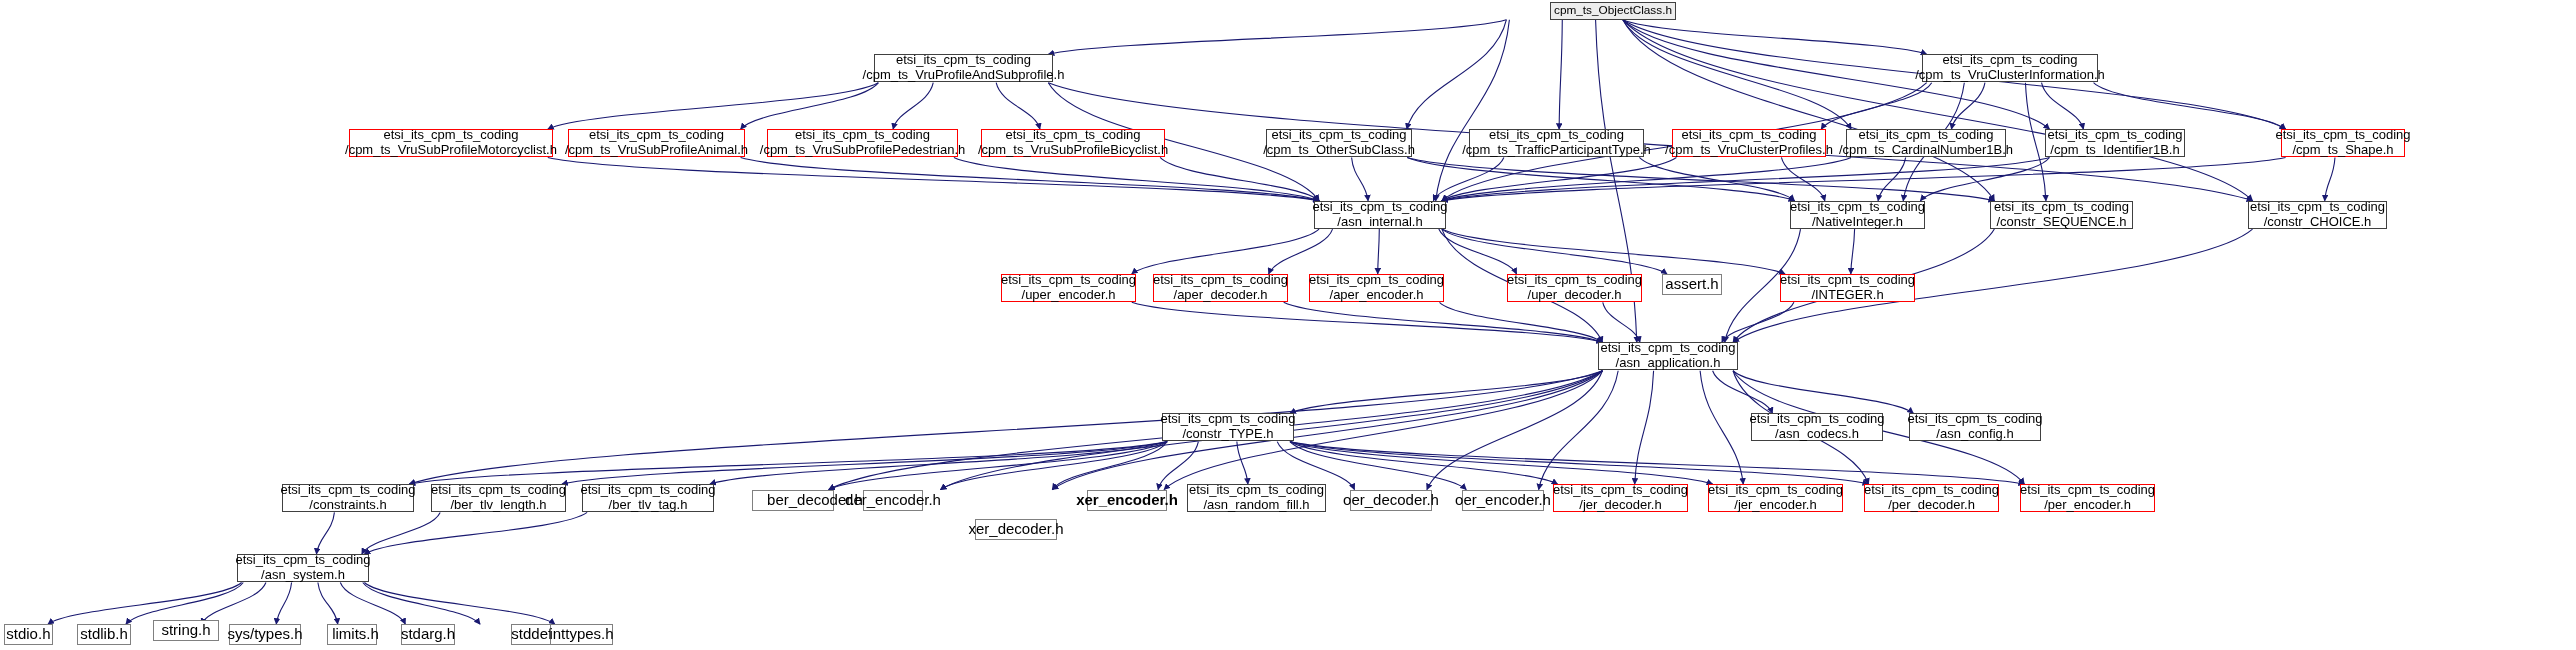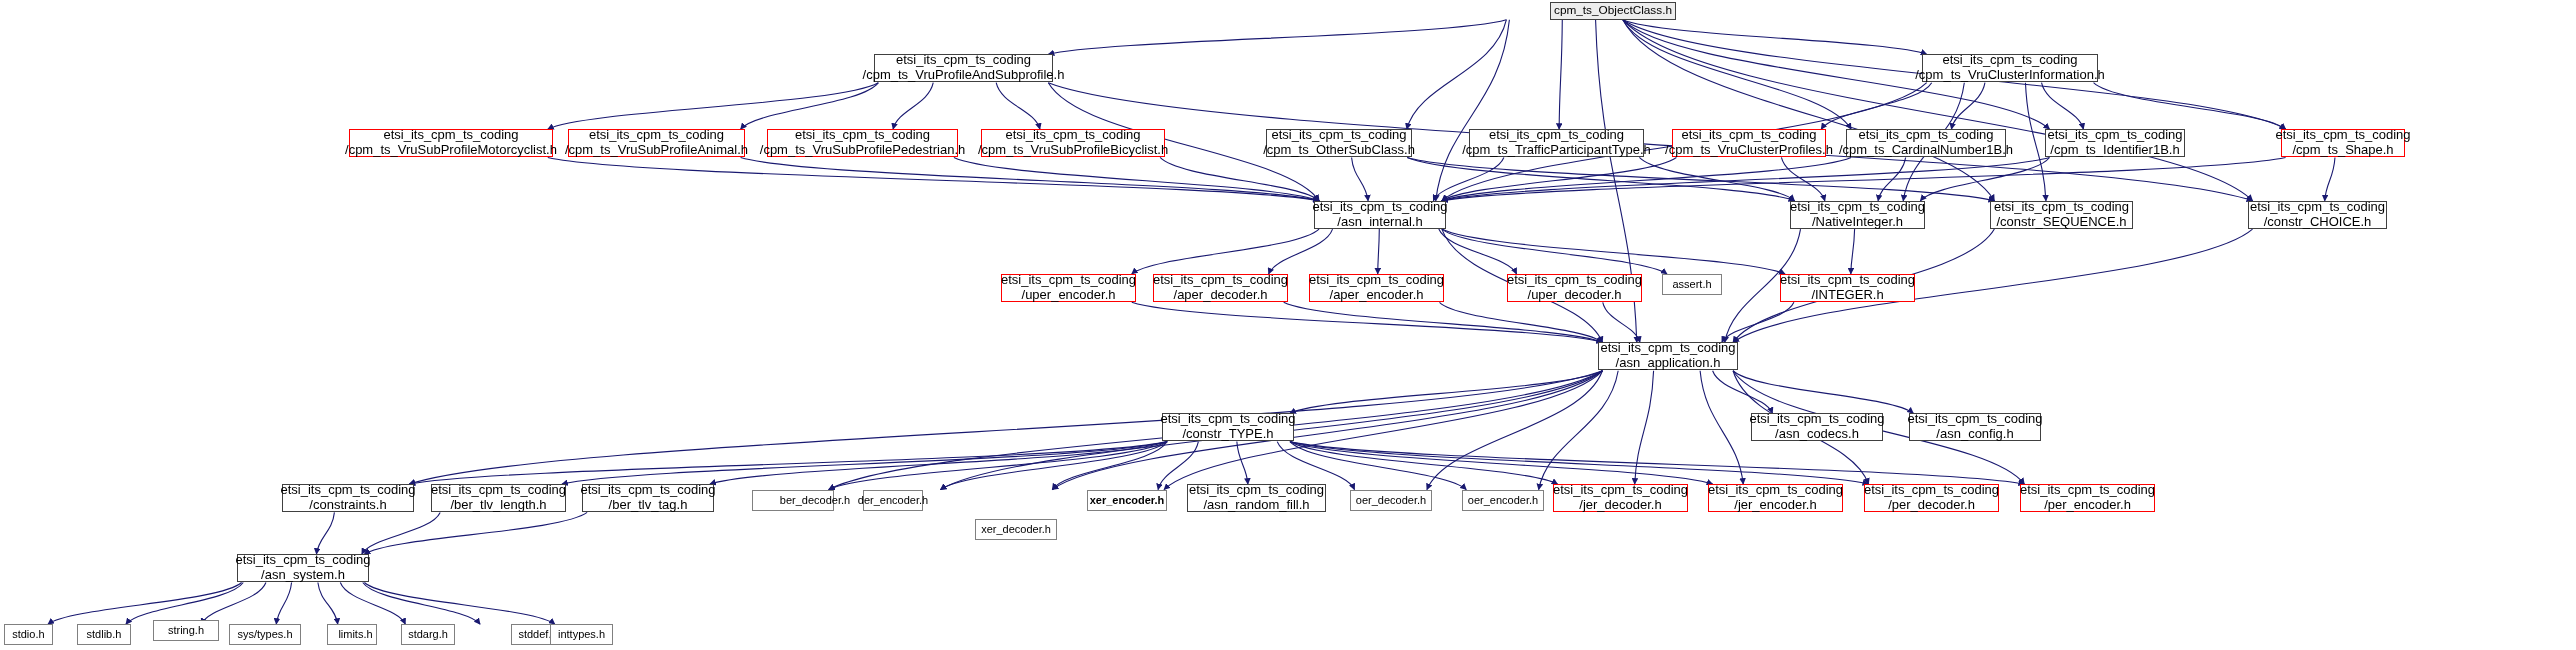--- a/index.html
+++ b/index.html
@@ -21,21 +21,21 @@
     display:flex;
     flex-direction:column;
     align-items:center;
     justify-content:center;
     text-align:center;
     line-height:1.12;
     white-space:nowrap;
     z-index:5;
   }
   .node.two-line{font-size:13px;}
-  .node.one-line{font-size:11px;}
+  .node.one-line{font-size:15px;}
   .node.dark{border:1.6px solid #404040;}
   .node.red{border:1.6px solid #ff0000;}
   .node.root{border:1.6px solid #404040;background:#ededed;font-size:11.8px;}
   .node span{display:block;}
 </style>
 </head>
 <body>
 
 <div id="canvas">
   <svg id="edges" xmlns="http://www.w3.org/2000/svg" viewBox="0 0 3273 827" width="2576" height="651">

